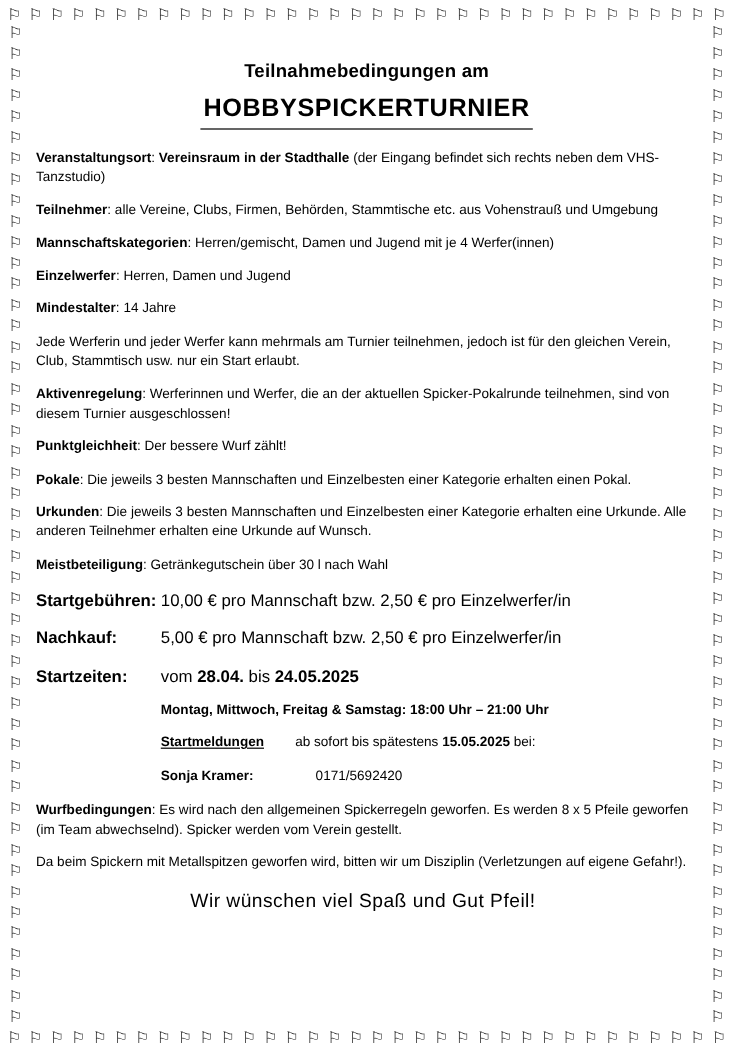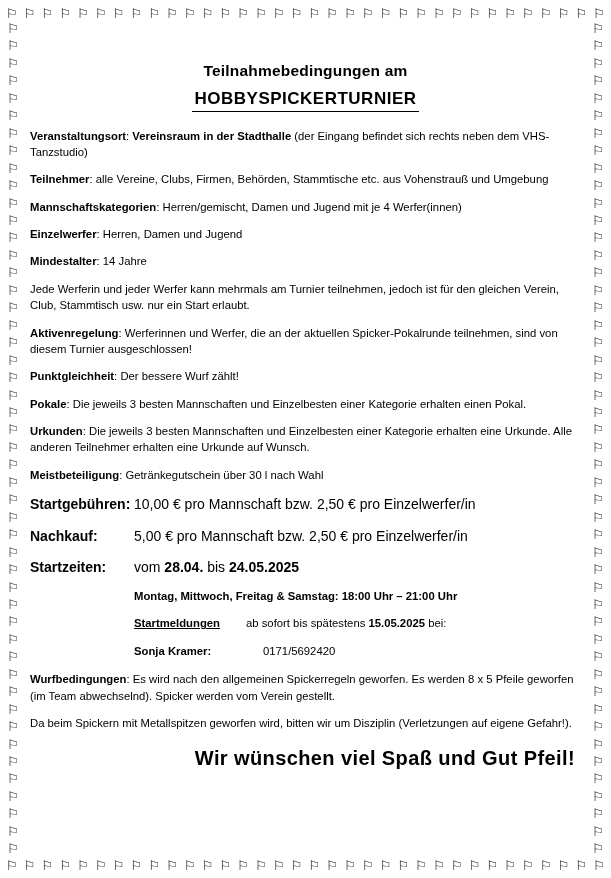--- a/index.html
+++ b/index.html
@@ -50,37 +50,37 @@
     font-size: 13px;
     line-height: 13px;
     font-family: "DejaVu Sans", sans-serif;
     color: #111;
   }
 
   
   .page {
     position: absolute;
     left: 30px;
-    top: 48px;
+    top: 37px;
     width: 551px;
     height: 810px;
     box-sizing: border-box;
   }
 
   .title-small {
     text-align: center;
     font-size: 15.5px;
     font-weight: bold;
     letter-spacing: 0.2px;
     margin: 14px 0 2px 0;
   }
   .title-big {
     text-align: center;
     font-weight: bold;
-    font-size: 24px;
+    font-size: 30px;
     letter-spacing: 0.5px;
     font-variant: small-caps;
     text-transform: lowercase;
     border-bottom: 1.6px solid #000;
     display: inline-block;
     line-height: 1.15;
     padding: 0 2px 1px 2px;
     margin: 0;
   }
   .title-big-wrap {
@@ -142,23 +142,23 @@
     gap: 17px;
   }
   .contact-line .c-name {
     width: 112px;
     flex: 0 0 112px;
     font-weight: bold;
   }
   .contact-line .c-phone { flex: 1 1 auto; }
 
   .closing {
-    text-align: right;
-    font-size: 20px;
-    font-weight: bold;
+    text-align: center;
+    font-size: 16px;
+    font-weight: normal;
     letter-spacing: 0.4px;
     margin-top: 16px;
     padding-right: 6px;
   }
 </style>
 </head>
 <body>
 
 <div class="border-row top" id="border-top">
     <span class="dart">⚐</span>

